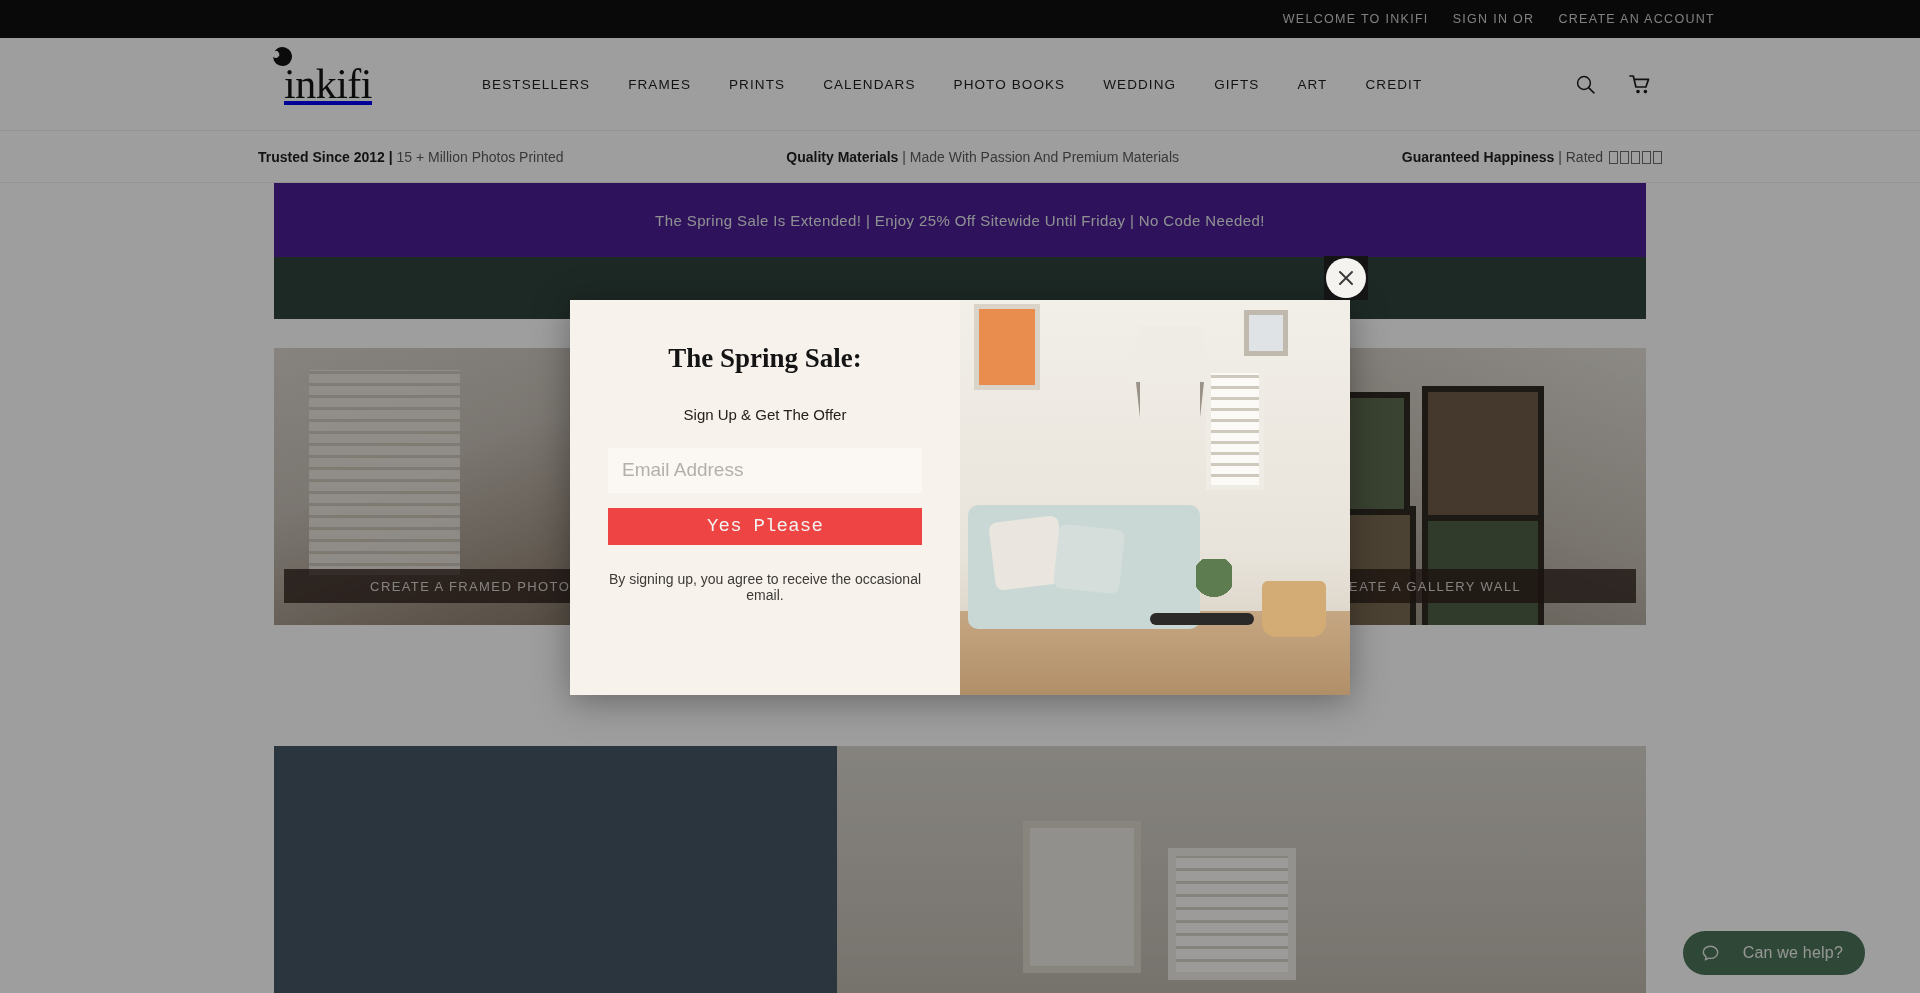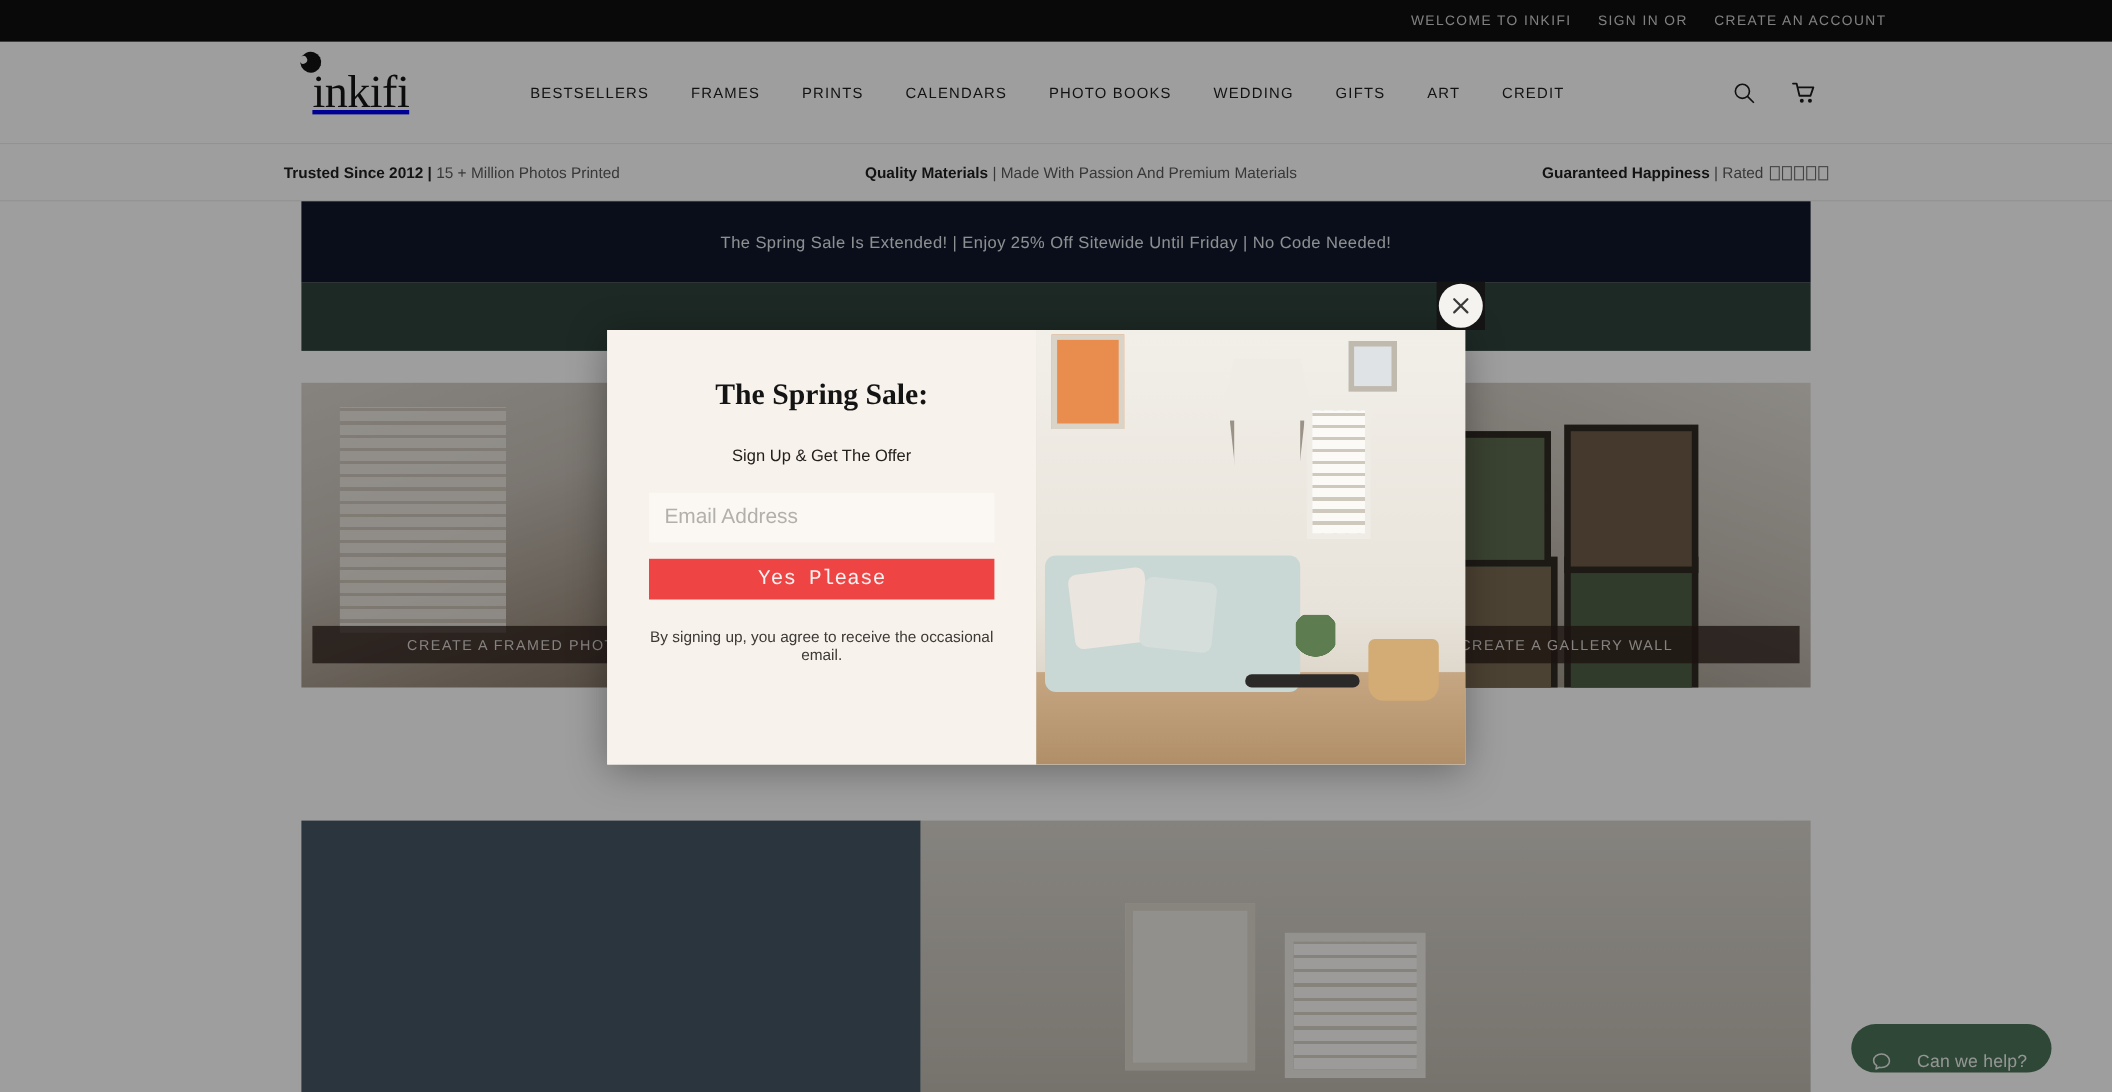--- a/index.html
+++ b/index.html
@@ -148,21 +148,21 @@
   
   .content { width: 1920px; }
   .container {
     width: 1372px;
     margin: 0 auto;
   }
 
   
   .promo {
     height: 74px;
-    background: #0f172a;
+    background: #4c1d95;
     display: flex;
     align-items: center;
     justify-content: center;
   }
   .promo span {
     color: #e4e8eb;
     font-size: 15px;
     letter-spacing: 0.4px;
   }
   .promo2 {
@@ -270,40 +270,40 @@
   
   .chat-widget {
     position: absolute;
     right: 55px;
     bottom: 18px;
     height: 44px;
     padding: 0 22px 0 18px;
     background: #4a7357;
     border-radius: 24px;
     display: flex;
-    align-items: flex-end;
+    align-items: center;
     gap: 23px;
     cursor: pointer;
   }
   .chat-widget span {
     color: #f0f2ef;
     font-size: 16px;
     letter-spacing: 0.2px;
   }
 
   
   .modal-backdrop {
     position: fixed;
     inset: 0;
     z-index: 50;
     pointer-events: none;
   }
   .modal {
     position: absolute;
-    left: 552px;
+    left: 570px;
     top: 300px;
     width: 780px;
     height: 395px;
     display: flex;
     background: #f7f2ec;
     box-shadow: 0 6px 34px rgba(0,0,0,0.35);
     pointer-events: auto;
   }
   .modal-left {
     width: 390px;

